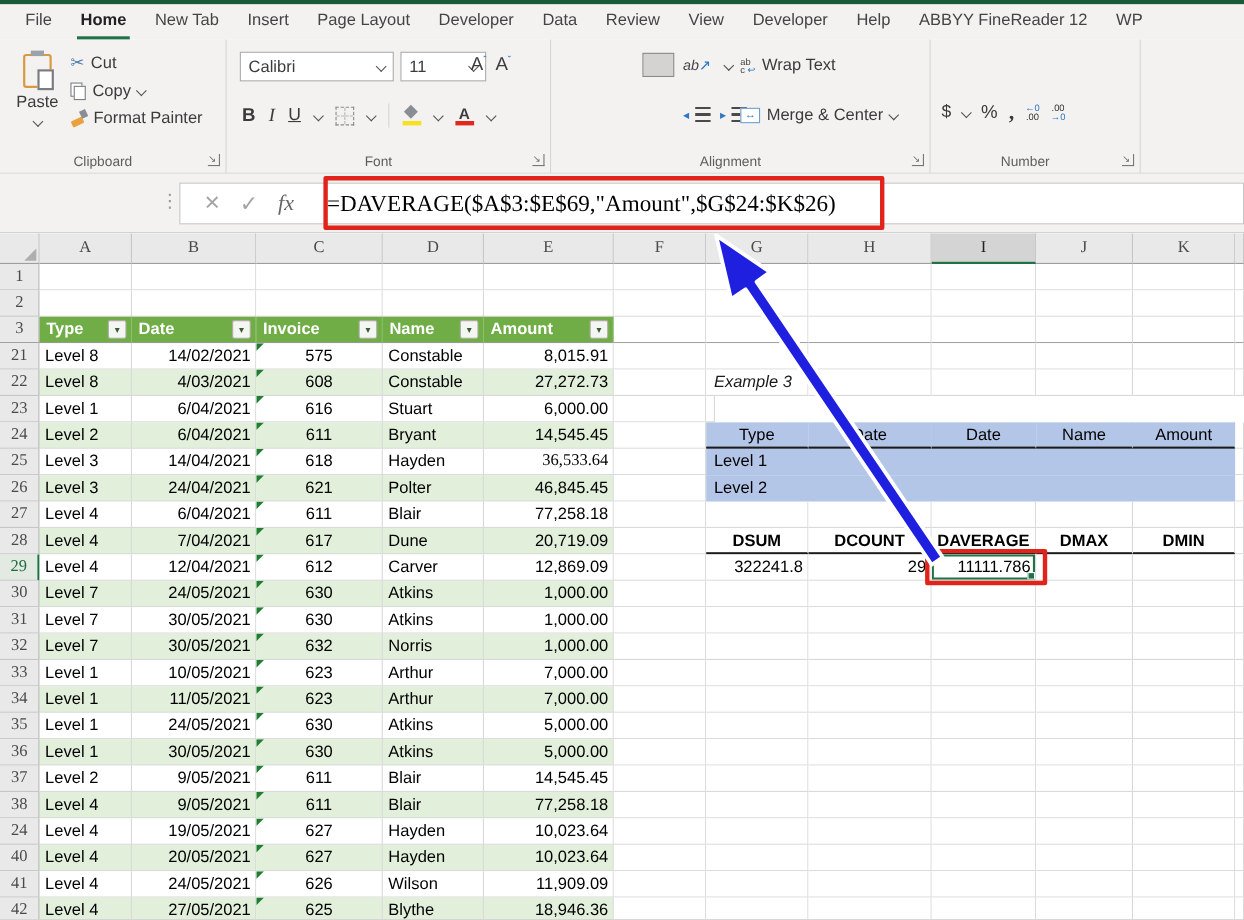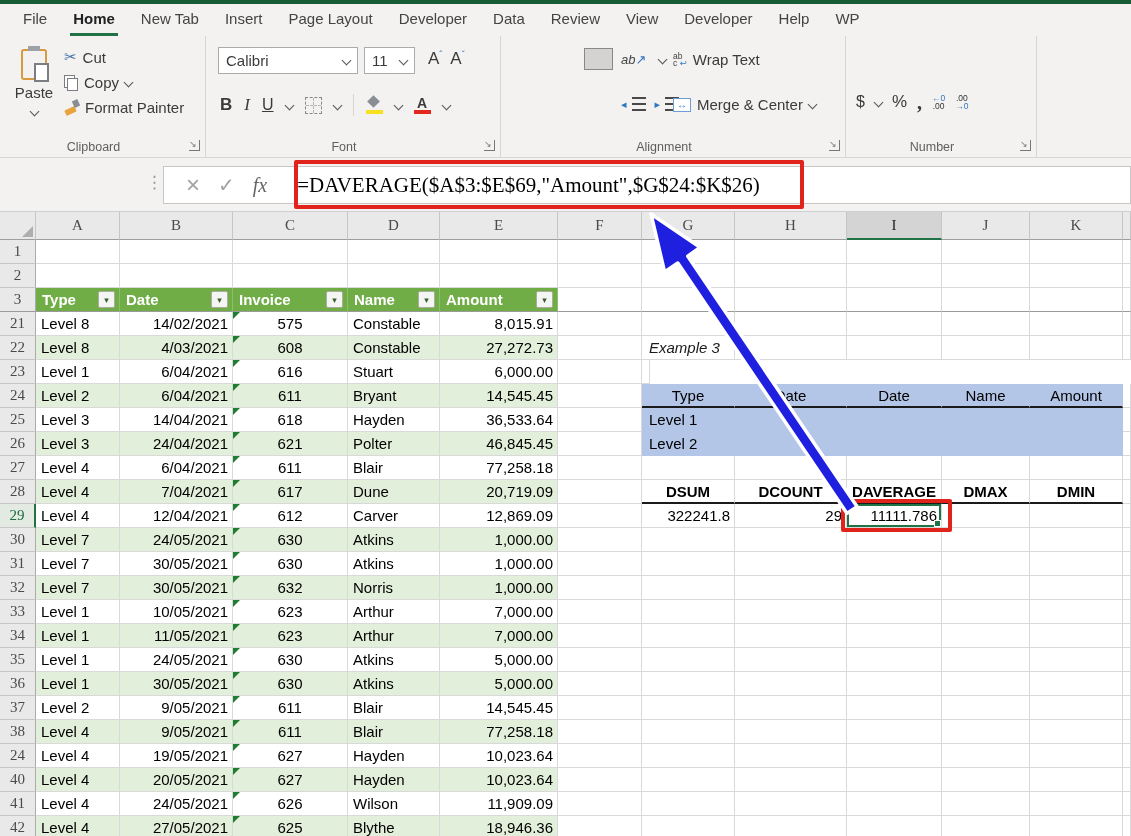--- a/index.html
+++ b/index.html
@@ -35,21 +35,21 @@
   .cuticon { color:#4A78A8; font-size:15px; }
   .copyicon { width:14px; height:16px; position:relative; }
   .copyicon::before { content:""; position:absolute; left:0; top:0; width:9px; height:11px; border:1.4px solid #7A7E83; background:#fff; }
   .copyicon::after { content:""; position:absolute; right:0; bottom:0; width:9px; height:11px; border:1.4px solid #7A7E83; background:#fff; }
   .fpicon { width:15px; height:15px; position:relative; }
   .fpicon::before { content:""; position:absolute; left:1px; bottom:1px; width:11px; height:6px; background:#E8A33D; border-radius:1px; transform:rotate(-25deg); }
   .fpicon::after { content:""; position:absolute; right:0; top:0; width:6px; height:7px; background:#8A8E94; transform:rotate(-25deg); }
 
   
   .fname { position:absolute; left:12px; top:11px; width:140px; }
-  .fsize { position:absolute; left:158px; top:11px; width:51px; }
+  .fsize { position:absolute; left:158px; top:11px; width:78px; }
   .fgrow { position:absolute; left:222px; top:13px; display:flex; gap:8px; font-size:17px; }
   .fA { position:relative; }
   .fA sup { font-size:9px; color:#2F77C2; }
   .fontrow2 { position:absolute; left:14px; top:58px; display:flex; align-items:center; gap:12px; }
   .fB { font-weight:800; font-size:17px; }
   .fI { font-style:italic; font-family:"Liberation Serif",serif; font-size:17px; }
   .fU { text-decoration:underline; font-size:16px; }
   .bicon { width:17px; height:17px; border:1px dashed #8a8a8a; position:relative; }
   .bicon::before { content:""; position:absolute; left:50%; top:0; bottom:0; border-left:1px dashed #b5b5b5; }
   .bicon::after { content:""; position:absolute; top:50%; left:0; right:0; border-top:1px dashed #b5b5b5; }
@@ -159,20 +159,21 @@
       <div class="tab active">Home</div>
       <div class="tab">New Tab</div>
       <div class="tab">Insert</div>
       <div class="tab">Page Layout</div>
       <div class="tab">Developer</div>
       <div class="tab">Data</div>
       <div class="tab">Review</div>
       <div class="tab">View</div>
       <div class="tab">Developer</div>
       <div class="tab">Help</div>
+      <div class="tab">ABBYY FineReader 12</div>
       <div class="tab">WP</div>
     </div>
 
   <div class="ribbon">
 
     <div class="grp" style="left:0;width:206px;">
       <div class="paste-btn">
         <div class="pasteicon">
           <div class="pi-board"></div>
             <div class="pi-tab"></div>
@@ -421,21 +422,21 @@
         <div class="c crith" style="width: 88px;">Name</div>
         <div class="c crith" style="width: 93px;">Amount</div>
         <div class="c" style="width: 8px;"></div>
       </div>
       <div class="grow" style="height: 24px;">
         <div class="rowhdr">25</div>
         <div class="c al" style="width: 84px;">Level 3</div>
         <div class="c ar" style="width: 113px;">14/04/2021</div>
         <div class="c ac inv" style="width: 115px;">618<div class="tri"></div></div>
         <div class="c al" style="width: 92px;">Hayden</div>
-        <div class="c ar" style="width: 118px;">36,533.64</div>
+        <div class="c ar" style="width: 118px; font-family: Liberation Serif, serif;">36,533.64</div>
         <div class="c" style="width: 84px;"></div>
         <div class="c critrow" style="width: 481px;">Level 1</div>
         <div class="c" style="width: 8px;"></div>
       </div>
       <div class="grow" style="height: 24px;">
         <div class="rowhdr">26</div>
         <div class="c al band" style="width: 84px;">Level 3</div>
         <div class="c ar band" style="width: 113px;">24/04/2021</div>
         <div class="c ac inv band" style="width: 115px;">621<div class="tri"></div></div>
         <div class="c al band" style="width: 92px;">Polter</div>

